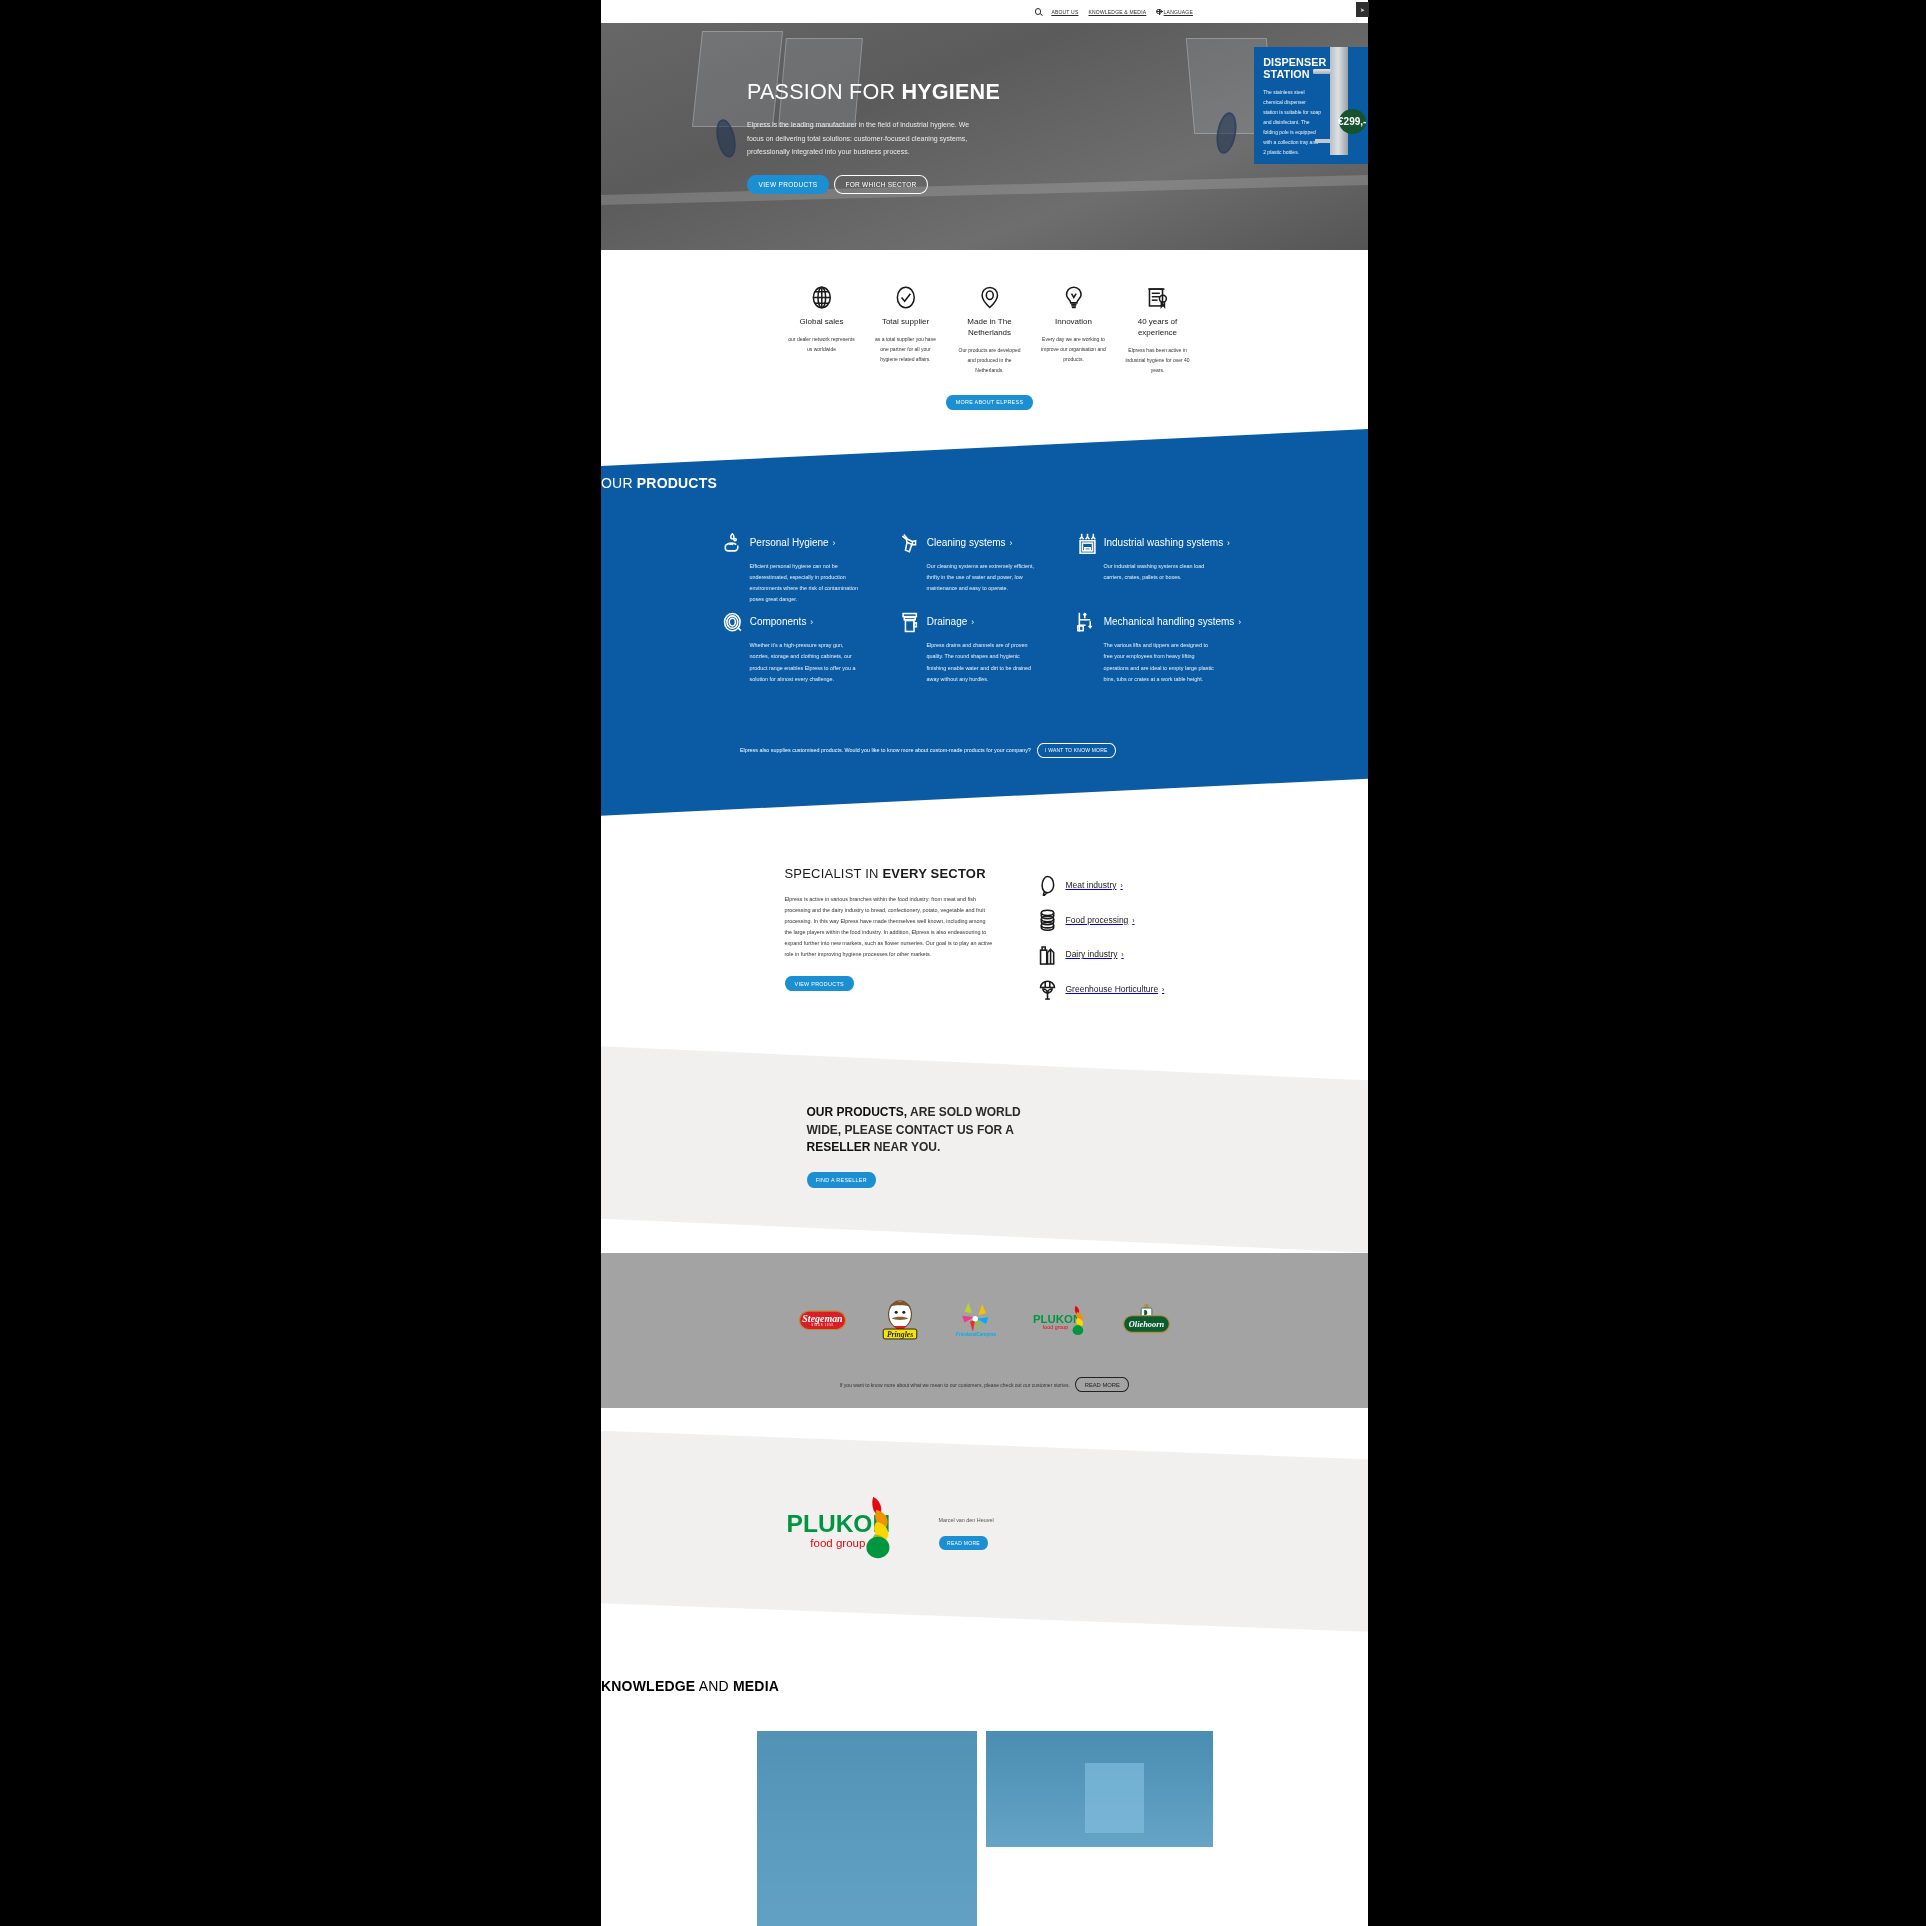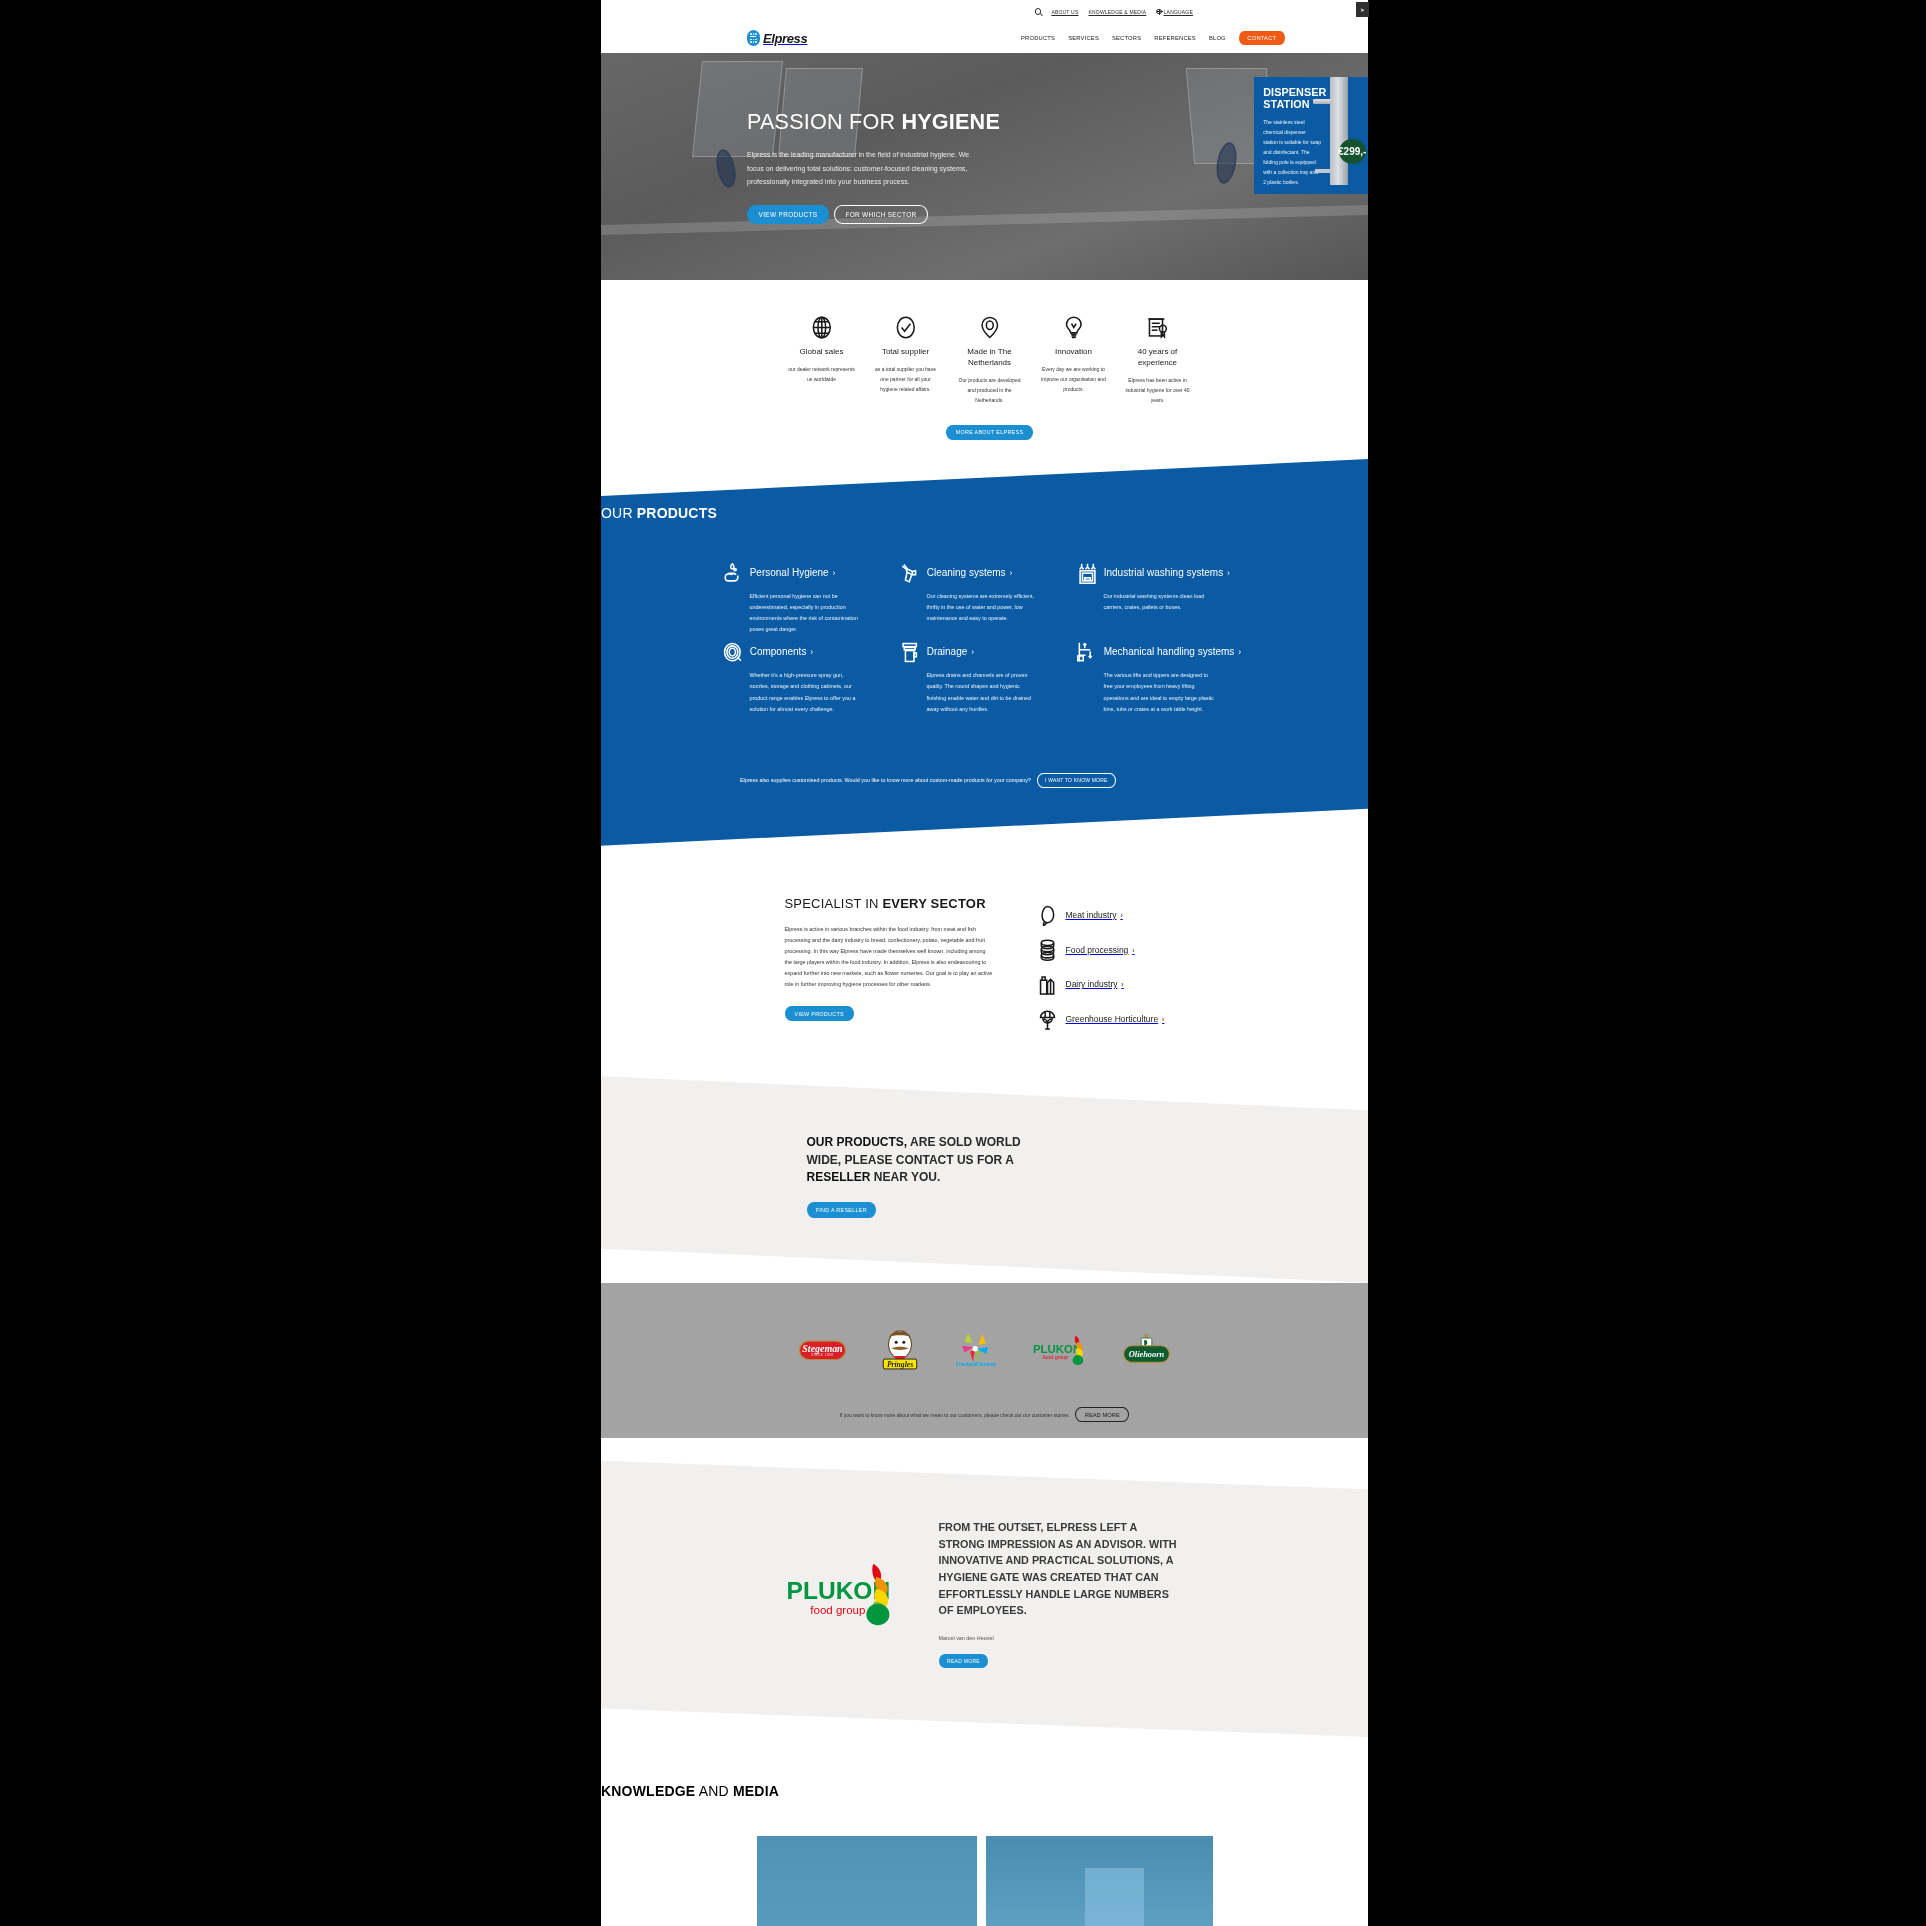--- a/index.html
+++ b/index.html
@@ -130,47 +130,20 @@
 <div class="page">
   <div class="site">
 
     <div class="topbar">
       <div class="search-ic"></div>
       <a class="tlink" href="#">ABOUT US</a>
       <a class="tlink" href="#">KNOWLEDGE &amp; MEDIA</a>
       <a class="tlink" href="#"><span class="globe-ic"></span><span>LANGUAGE</span></a>
     </div>
 
-    <div class="navbar">
-      <a class="logo" href="#">
-        <span class="logo-mark">
-          <span class="logo-dots">
-              <i></i>
-              <i></i>
-              <i></i>
-              <i class="wide"></i>
-              <i></i>
-              <i></i>
-              <i></i>
-              <i></i>
-              <i></i>
-              <i></i>
-            </span>
-        </span>
-        <span class="logo-word">Elpress</span>
-      </a>
-      <div class="navlinks">
-        <a href="#">PRODUCTS</a>
-        <a href="#">SERVICES</a>
-        <a href="#">SECTORS</a>
-        <a href="#">REFERENCES</a>
-        <a href="#">BLOG</a>
-        <a href="#" class="contact-btn">CONTACT</a>
-      </div>
-    </div>
 
     <div class="hero">
       <div class="machine" style="left:96px;top:7.7px;width:81px;height:96px;transform:skewX(-6deg);"></div>
       <div class="machine" style="left:181px;top:15.4px;width:77px;height:89px;transform:skewX(-5deg);"></div>
       <div class="machine" style="left:589px;top:15.4px;width:81px;height:96px;transform:skewX(5deg);"></div>
       <div class="porthole" style="left:116px;top:96px;width:17.7px;height:39px;transform:rotate(-12deg);"></div>
       <div class="porthole" style="left:616px;top:89px;width:19px;height:42px;transform:rotate(10deg);"></div>
       <div class="porthole" style="left:705px;top:96px;width:18.5px;height:41px;transform:rotate(10deg);"></div>
       <div class="ghost" style="left:0;top:162px;width:767px;height:10px;transform:rotate(-1.5deg);"></div>
 
@@ -524,21 +497,20 @@
               <text x="4" y="112" font-family="Liberation Sans, sans-serif" font-weight="bold" font-size="64" fill="#009640">PLUKON</text>
               <text x="66" y="152" font-family="Liberation Sans, sans-serif" font-size="30" fill="#e30613">food group</text>
               <path d="M230 20 C252 32 256 58 244 70 C228 62 224 36 230 20 Z" fill="#e30613"></path>
               <path d="M238 54 C268 62 276 92 258 104 C238 96 230 70 238 54 Z" fill="#f39200"></path>
               <path d="M238 86 C270 90 278 124 258 136 C234 128 226 102 238 86 Z" fill="#ffd500"></path>
               <path d="M234 118 C268 122 276 156 252 168 C228 160 220 134 234 118 Z" fill="#95c11f"></path>
               <ellipse cx="242" cy="152" rx="30" ry="28" fill="#009640"></ellipse>
             </svg>
         </div>
         <div class="testi-quote">
-          <h3>FROM THE OUTSET, ELPRESS LEFT A STRONG IMPRESSION AS AN ADVISOR. WITH INNOVATIVE AND PRACTICAL SOLUTIONS, A HYGIENE GATE WAS CREATED THAT CAN EFFORTLESSLY HANDLE LARGE NUMBERS OF EMPLOYEES.</h3>
           <div class="testi-author">Marcel van den Heuvel</div>
           <button class="btn btn-blue">READ MORE</button>
         </div>
       </div>
     </div>
 
     <div class="km">
       <div class="sec-title"><b>KNOWLEDGE</b><span> AND </span><b>MEDIA</b></div>
 
       <div class="km-grid">

